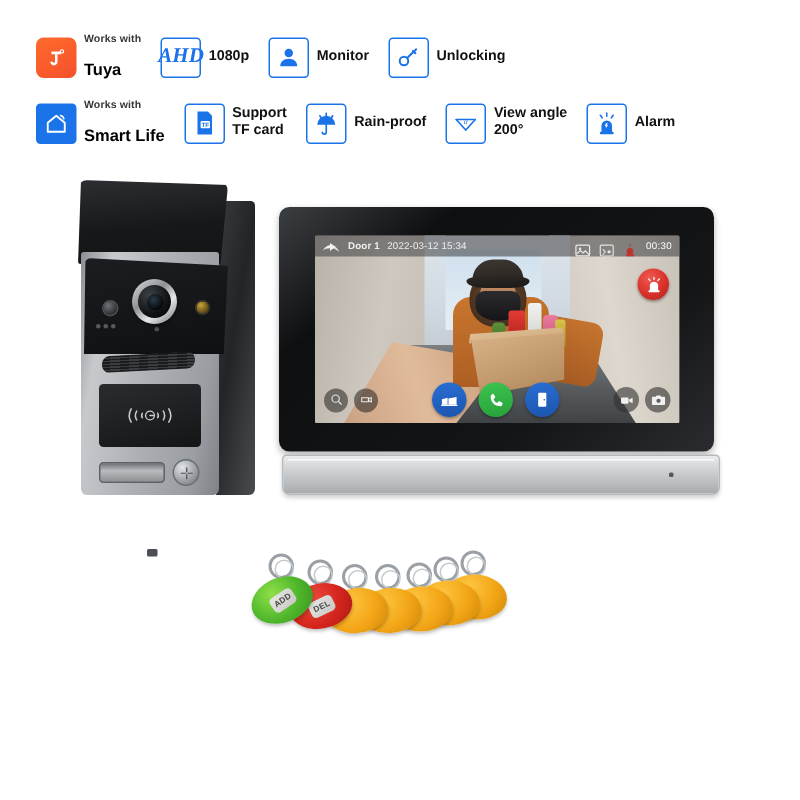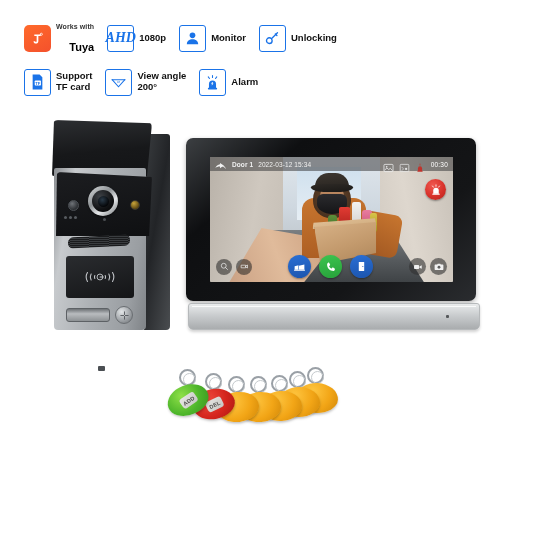--- a/index.html
+++ b/index.html
@@ -58,21 +58,20 @@
     font-size: 7px;
     font-weight: bold;
     color: #333;
     letter-spacing: .1px;
   }
   .flabel-brand .big {
     display:block;
     font-size: 11px;
     font-weight: bold;
     color: #000;
-    text-align: right;
   }
   .ahd-text {
     font-size: 14px; font-weight: bold; font-style: italic;
     color: #1a73e8; font-family: "Liberation Serif", serif;
   }
 
   
   .product-area {
     position: absolute;
     top: 108px; left: 0; width: 533px; height: 240px;
@@ -458,33 +457,55 @@
           </svg>
       </div>
       <div class="flabel">Unlocking</div>
     </div>
 
 
   </div>
 
   <div class="feature-row">
 
+    <div class="feature">
+      <div class="fbox filled">
+        <svg width="17" height="17" viewBox="0 0 24 24" fill="none" stroke="#fff" stroke-width="1.8" stroke-linejoin="round">
+            <path d="M4 11l8-6.5 8 6.5v8.5H4z"></path>
+            <path d="M16 4.2c1.6.3 2.9 1.6 3.2 3.2" stroke-width="1.4" stroke-linecap="round"></path>
+          </svg>
+      </div>
+      <div class="flabel flabel-brand">
+        <span class="small">Works with</span>
+        <span class="big">Smart Life</span>
+      </div>
+    </div>
 
     <div class="feature">
       <div class="fbox">
         <svg width="17" height="18" viewBox="0 0 24 26">
             <path d="M5 2h10l4 4v18H5z" fill="#1a73e8"></path>
             <rect x="8" y="11" width="9" height="7" rx="1" fill="#fff"></rect>
             <text x="12.5" y="16.8" font-size="6" font-family="sans-serif" font-weight="bold" fill="#1a73e8" text-anchor="middle">TF</text>
           </svg>
       </div>
       <div class="flabel">Support
 TF card</div>
     </div>
 
+    <div class="feature">
+      <div class="fbox">
+        <svg width="17" height="17" viewBox="0 0 24 24" fill="none" stroke="#1a73e8" stroke-width="1.6" stroke-linecap="round">
+            <path d="M3.5 13a8.5 8.5 0 0117 0z" fill="#1a73e8" stroke="none"></path>
+            <path d="M12 13v7a1.8 1.8 0 01-3.6 0"></path>
+            <path d="M6 4.5l1 1.6M18 4.5l-1 1.6M12 2.2v2"></path>
+          </svg>
+      </div>
+      <div class="flabel">Rain-proof</div>
+    </div>
 
     <div class="feature">
       <div class="fbox">
         <svg width="17" height="17" viewBox="0 0 24 24" fill="none" stroke="#1a73e8" stroke-width="1.5" stroke-linecap="round">
             <path d="M3 8l9 10 9-10"></path>
             <path d="M3 8h18"></path>
             <text x="12" y="12.5" font-size="7" font-style="italic" font-family="serif" fill="#1a73e8" stroke="none" text-anchor="middle">α</text>
           </svg>
       </div>
       <div class="flabel">View angle

